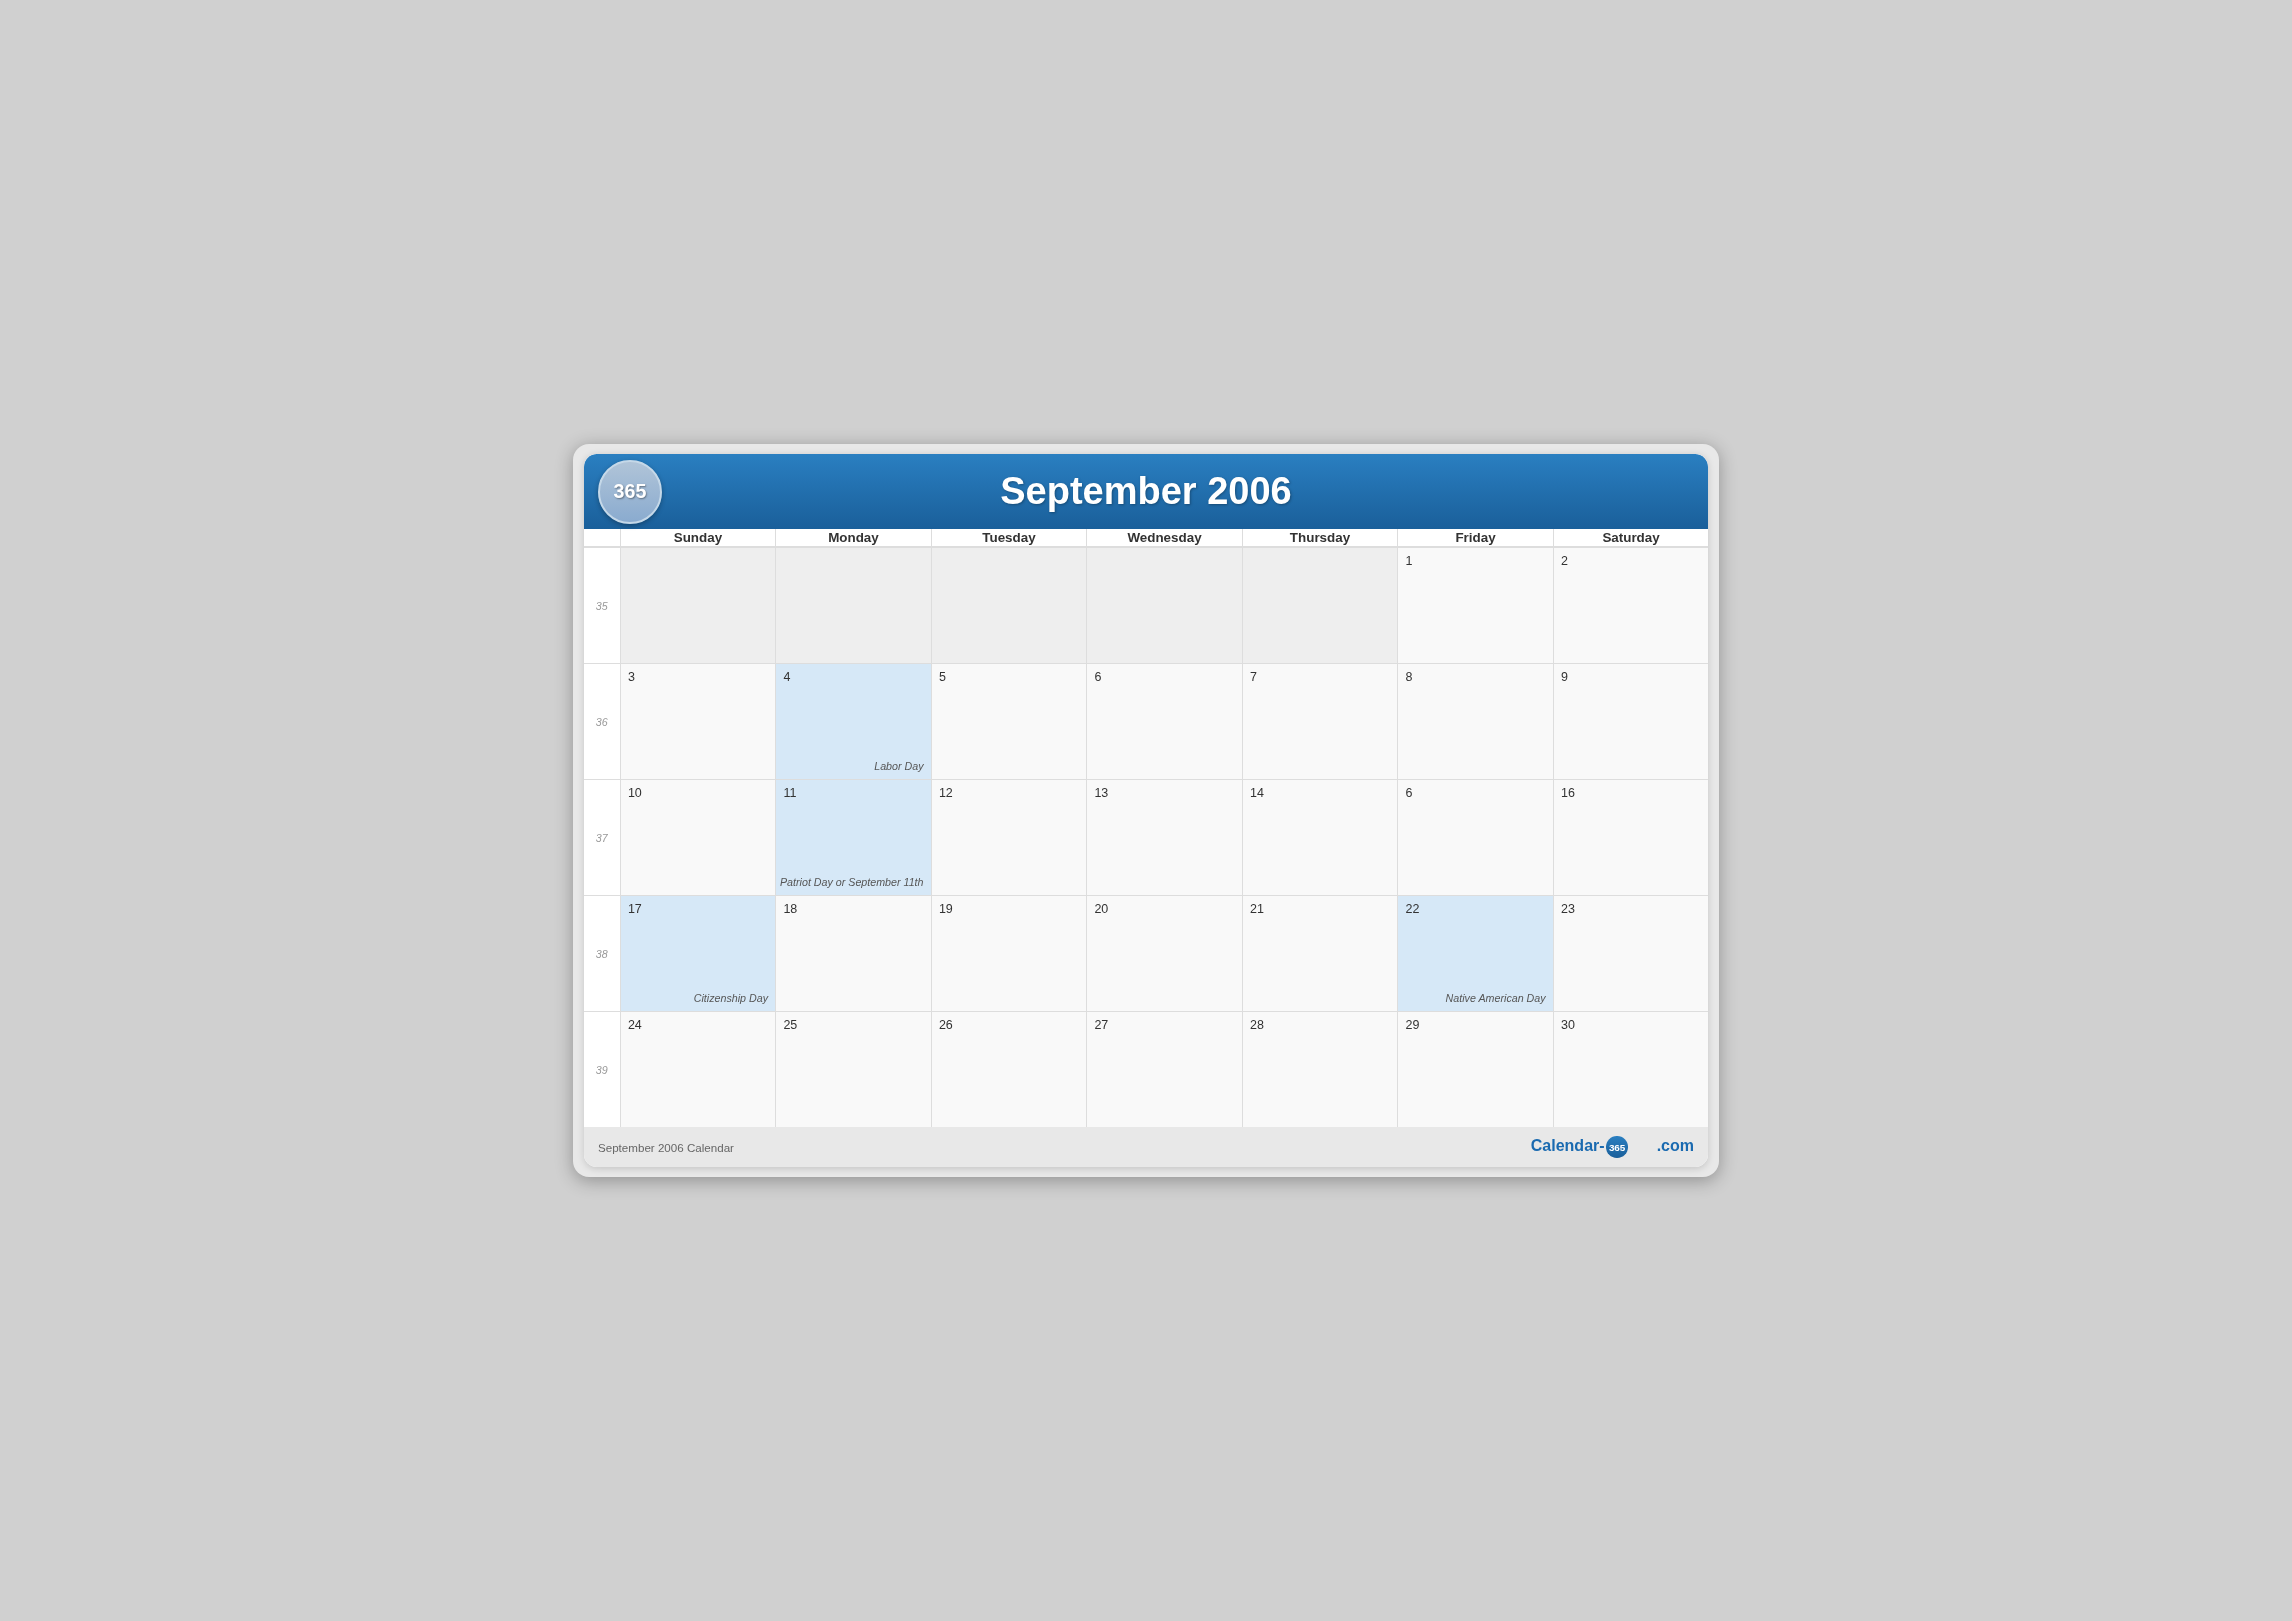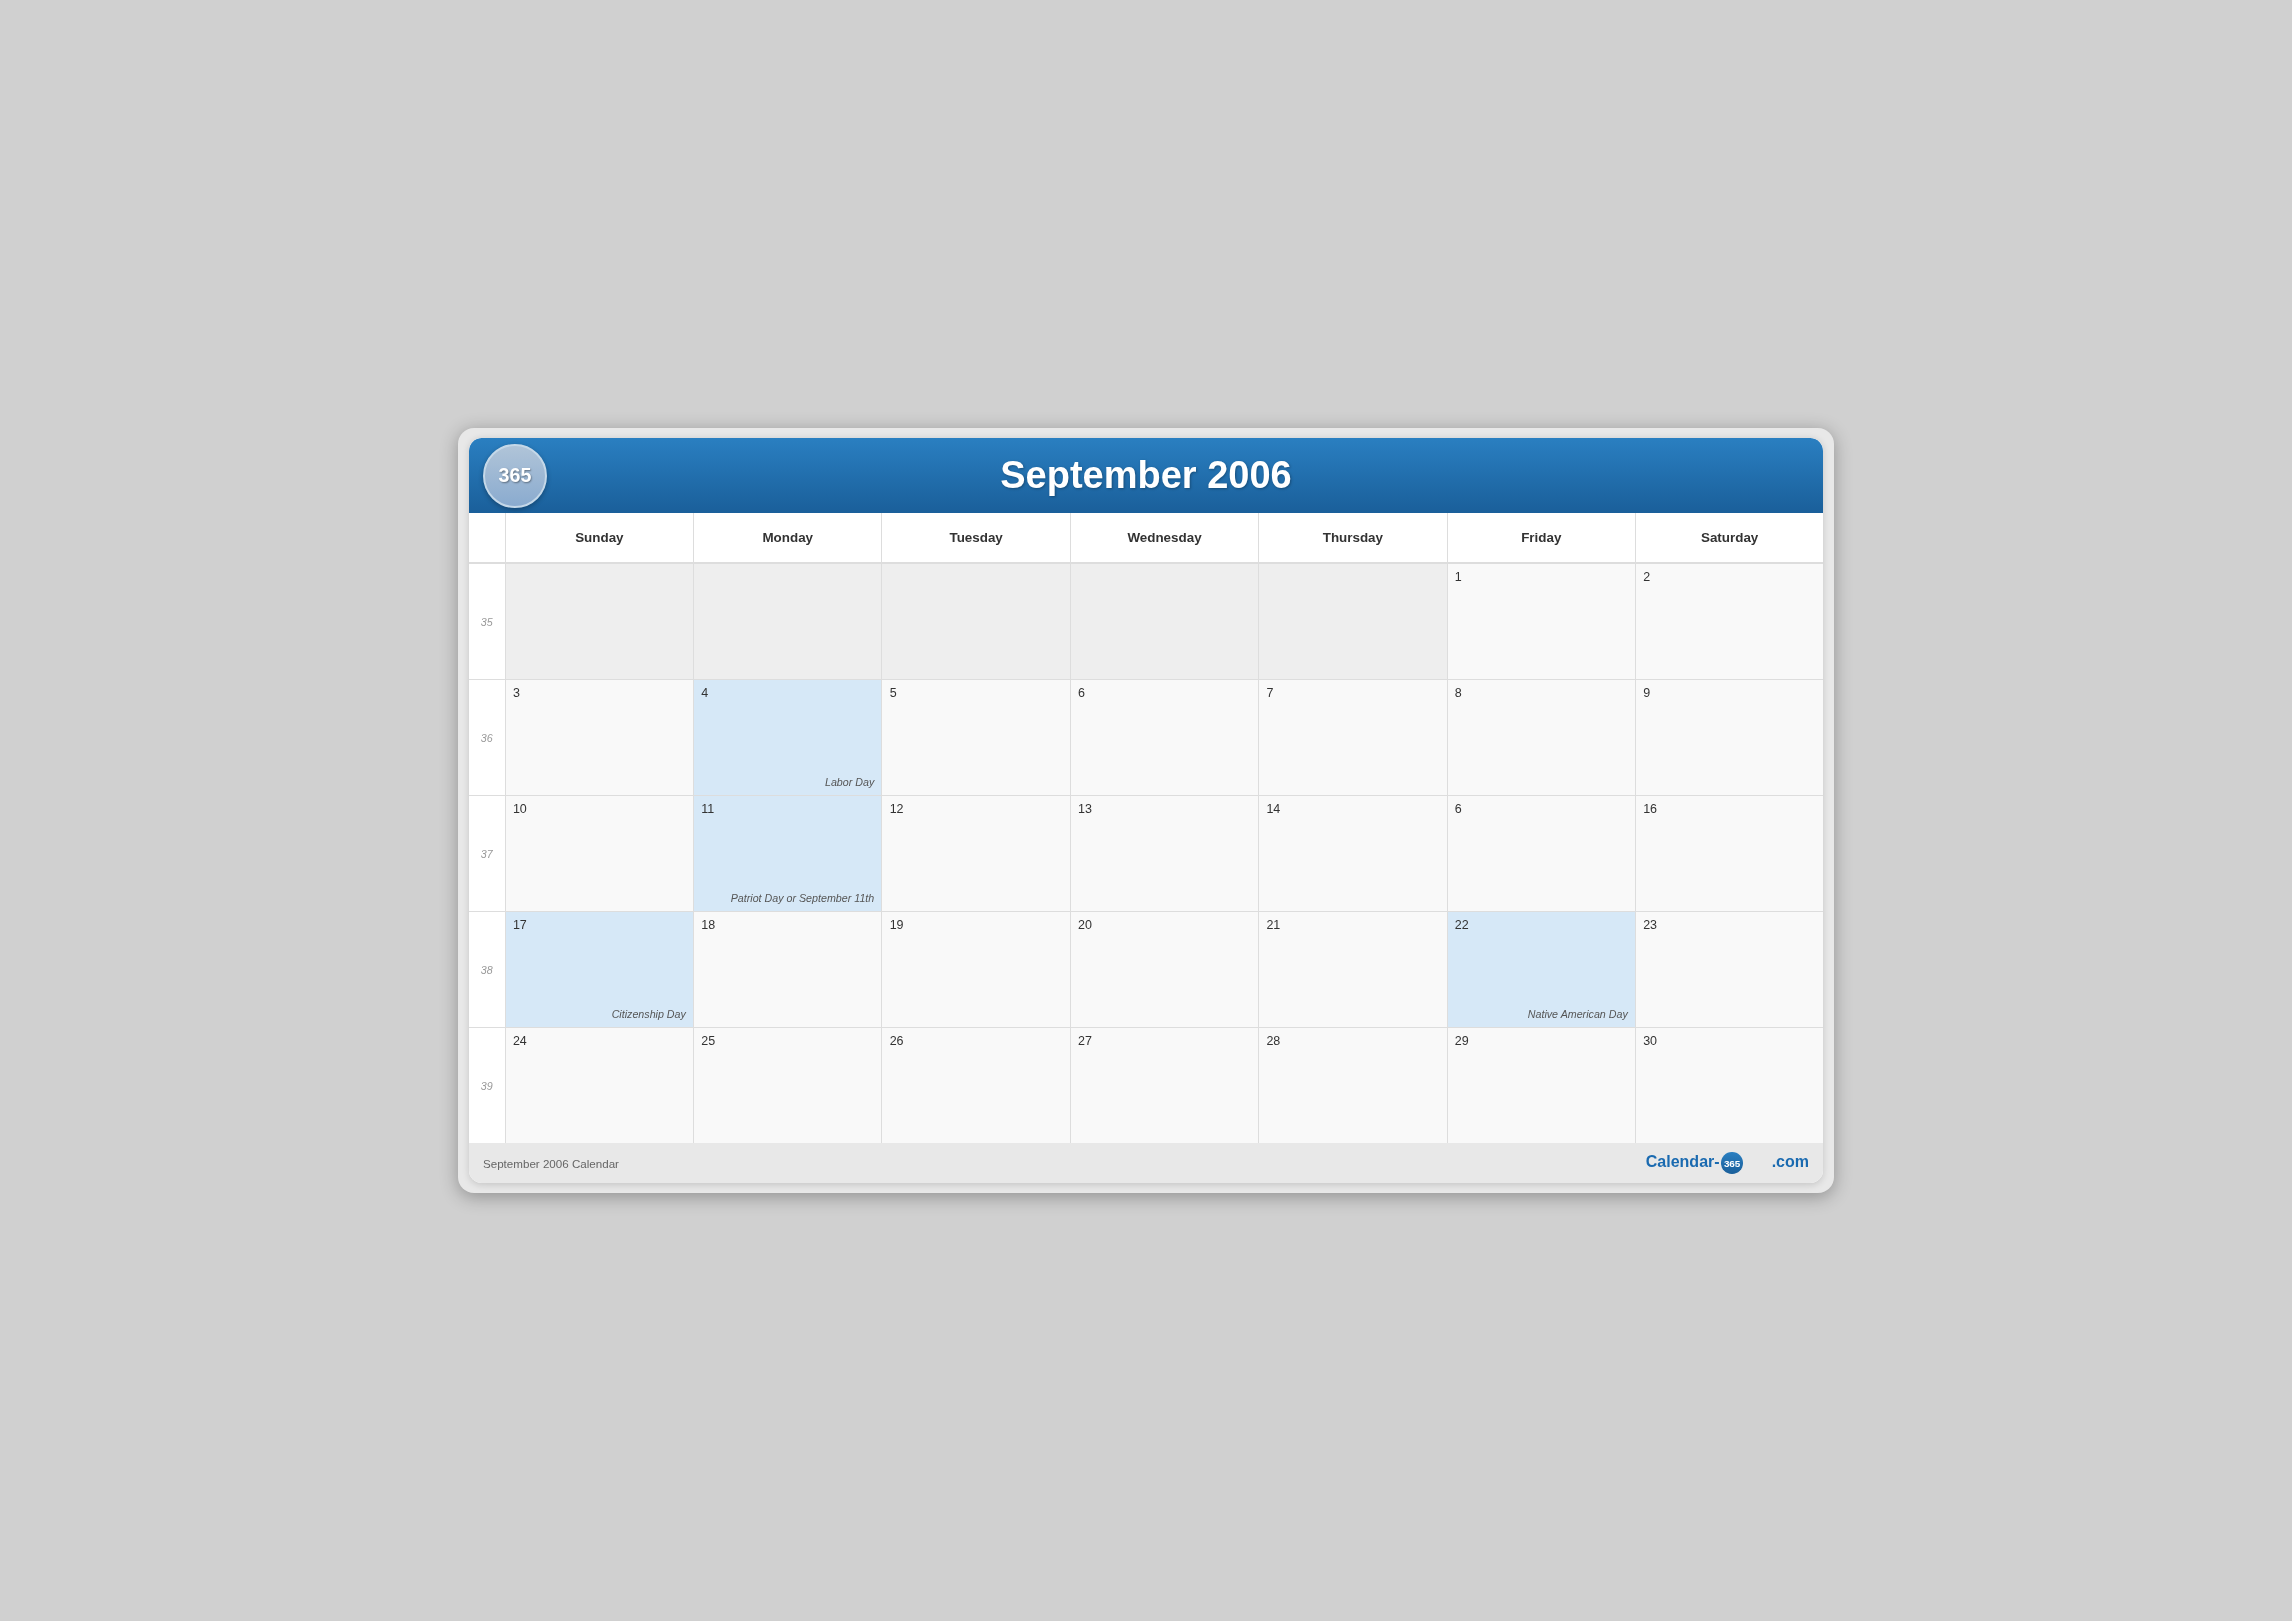--- a/index.html
+++ b/index.html
@@ -10,21 +10,21 @@
       flex-direction: column;
       align-items: center;
       justify-content: center;
       min-height: 100vh;
       padding: 18px;
     }
     .page-wrapper {
       background: #e8e8e8;
       border-radius: 16px;
       padding: 10.7px;
-      width: 1376px;
+      width: 1146px;
       max-width: 100%;
       box-shadow: 0 3.6px 18px rgba(0,0,0,0.3);
     }
     .calendar-card {
       background: white;
       border-radius: 12.5px;
       overflow: hidden;
       box-shadow: 0 1.8px 7.2px rgba(0,0,0,0.15);
     }
     
@@ -72,21 +72,21 @@
       border-bottom: 0.9px solid #ddd;
     }
     .week-num-header {
       background: white;
     }
     .dow-cell {
       text-align: center;
       font-weight: bold;
       font-size: 13.4px;
       color: #333;
-      padding: 17px 0;
+      padding: 1px 0;
       border-left: 0.9px solid #ddd;
     }
     
     .calendar-grid {
       display: grid;
       grid-template-columns: 36px repeat(7, 1fr);
     }
     .week-num {
       display: flex;
       align-items: center;

